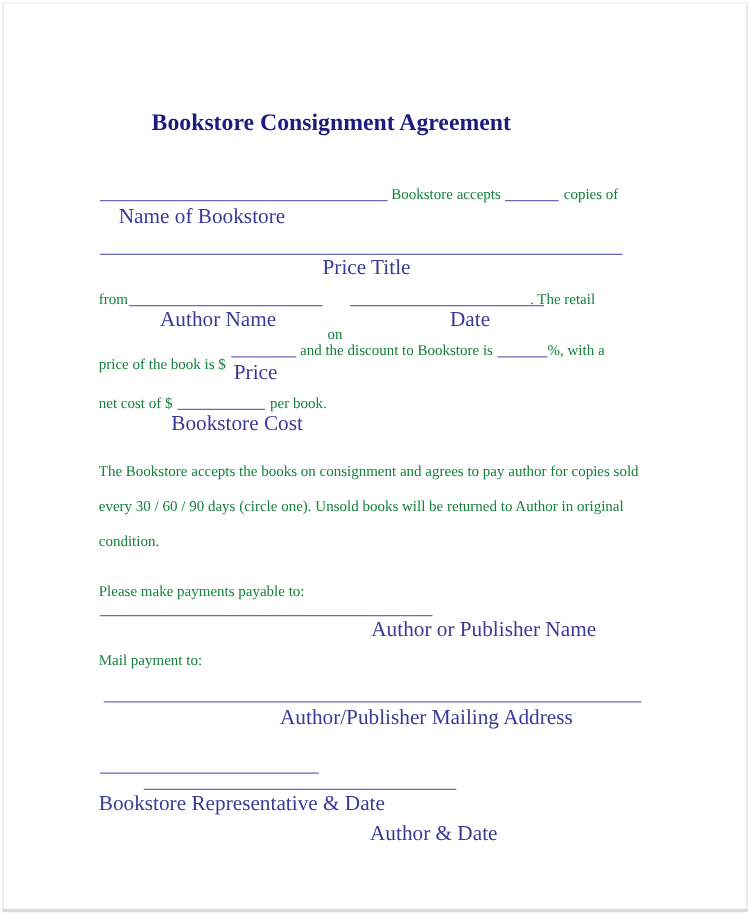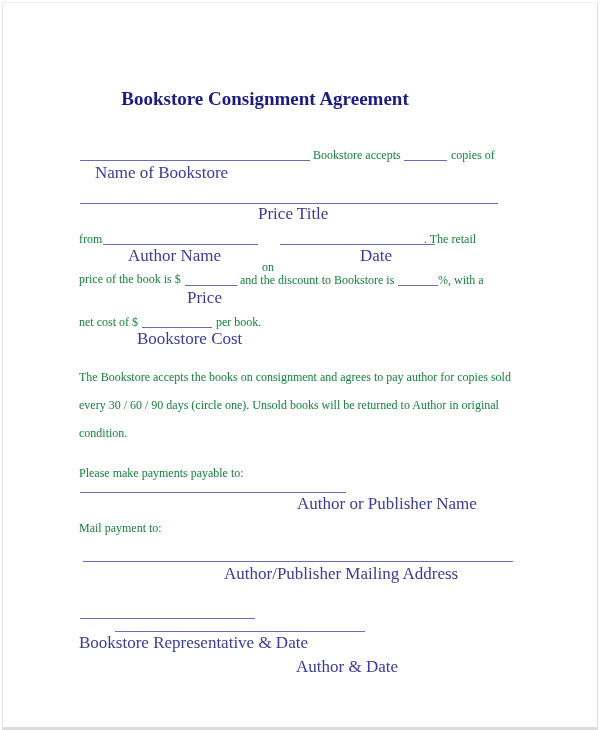--- a/index.html
+++ b/index.html
@@ -31,21 +31,21 @@
 <div class="abs lbl" style="left:258px;top:204px;">Price Title</div>
 
 <div class="abs t" style="left:79px;top:232px;">from</div>
 <div class="line" style="left:103px;top:244px;width:155px;"></div>
 <div class="abs t" style="left:262px;top:232px;margin-top:28px;">on</div>
 <div class="line" style="left:280px;top:244px;width:155px;"></div>
 <div class="abs t" style="left:414px;top:232px;margin-left:10px;">. The retail</div>
 <div class="abs lbl" style="left:128px;top:246px;">Author Name</div>
 <div class="abs lbl" style="left:360px;top:246px;">Date</div>
 
-<div class="abs t" style="left:79px;top:272px;">price of the book is $</div>
+<div class="abs t" style="left:79px;top:284px;">price of the book is $</div>
 <div class="line" style="left:185px;top:285px;width:52px;"></div>
 <div class="abs t" style="left:240px;top:273px;">and the discount to Bookstore is</div>
 <div class="line" style="left:398px;top:285px;width:40px;"></div>
 <div class="abs t" style="left:438px;top:273px;">%, with a</div>
 <div class="abs lbl" style="left:187px;top:288px;">Price</div>
 
 <div class="abs t" style="left:79px;top:315px;">net cost of $</div>
 <div class="line" style="left:142px;top:327px;width:70px;"></div>
 <div class="abs t" style="left:216px;top:315px;font-family:Liberation Serif, serif;">per book.</div>
 <div class="abs lbl" style="left:137px;top:329px;">Bookstore Cost</div>

